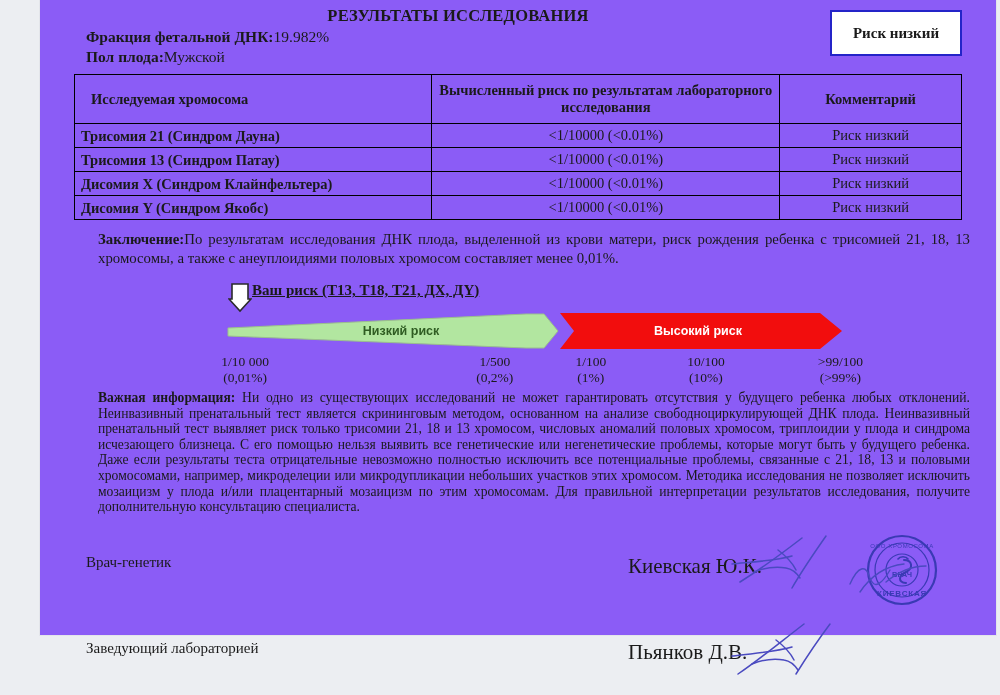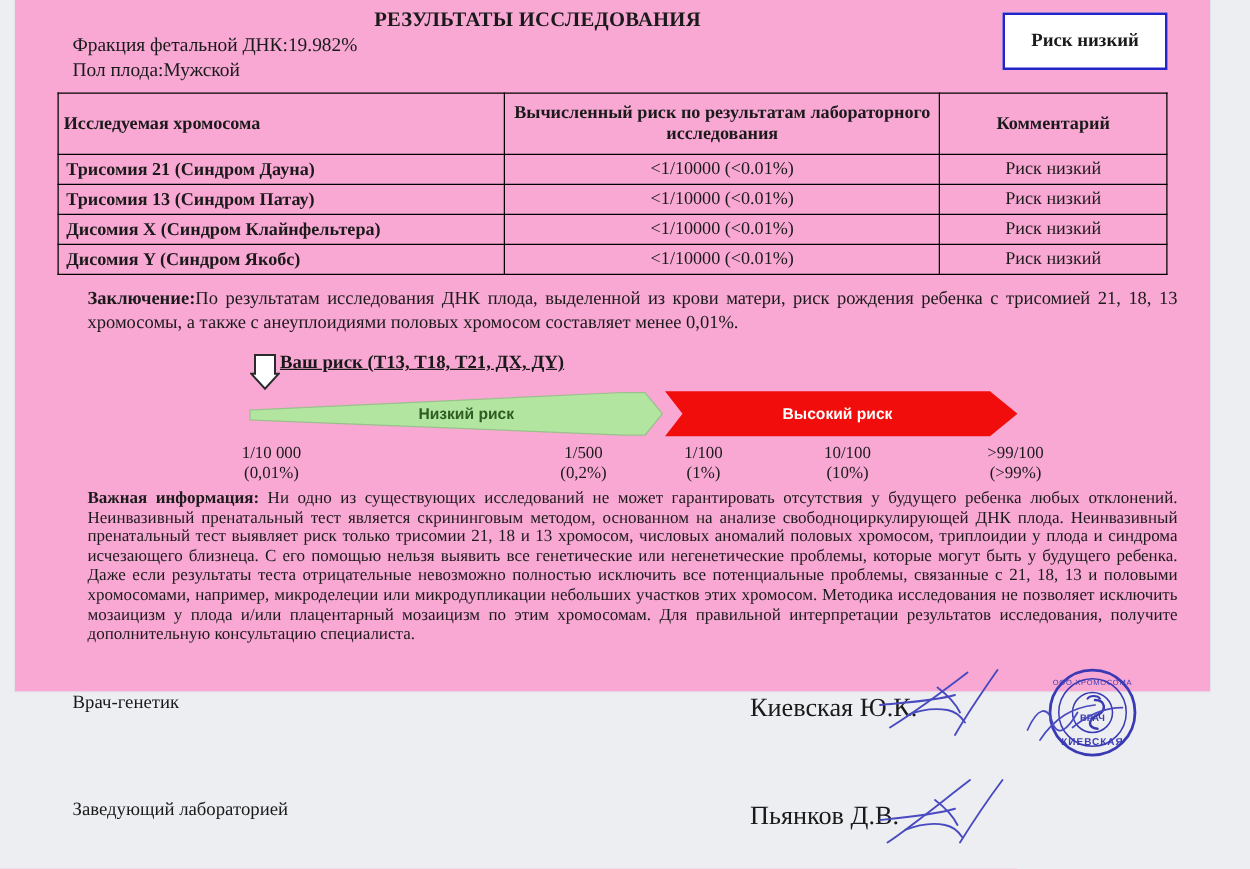--- a/index.html
+++ b/index.html
@@ -10,25 +10,25 @@
   body {
     width: 1000px;
     height: 695px;
     background: #eceef2;
     font-family: "Liberation Serif", "DejaVu Serif", serif;
     color: #1a1a1a;
     overflow: hidden;
   }
   .page {
     position: absolute;
-    left: 12px;
+    left: 40px;
     top: 0;
     width: 956px;
-    height: 553px;
-    background: #f9a8d4;
+    height: 635px;
+    background: #8b5cf6;
     box-shadow: 0 0 0 1px #e3e5ea;
   }
 
   
   .header {
     position: relative;
     height: 60px;
   }
   .doc-title {
     position: absolute;
@@ -41,21 +41,21 @@
     letter-spacing: 0.2px;
     padding-right: 120px;
   }
   .meta {
     position: absolute;
     left: 46px;
     top: 27px;
     font-size: 15.5px;
     line-height: 20px;
   }
-  .meta .lbl { font-weight: normal; }
+  .meta .lbl { font-weight: bold; }
   .meta .val { font-weight: normal; }
 
   .risk-badge {
     position: absolute;
     right: 34px;
     top: 10px;
     width: 128px;
     height: 42px;
     border: 2px solid #2424c8;
     background: #ffffff;
@@ -86,21 +86,21 @@
     vertical-align: middle;
   }
   table.results th {
     font-weight: bold;
     text-align: center;
     height: 44px;
     line-height: 17px;
   }
   table.results th.col-chrom {
     text-align: left;
-    padding-left: 4px;
+    padding-left: 16px;
   }
   table.results td.c-name {
     font-weight: bold;
     text-align: left;
     height: 19px;
     line-height: 18px;
   }
   table.results td.c-risk,
   table.results td.c-comment {
     text-align: center;

